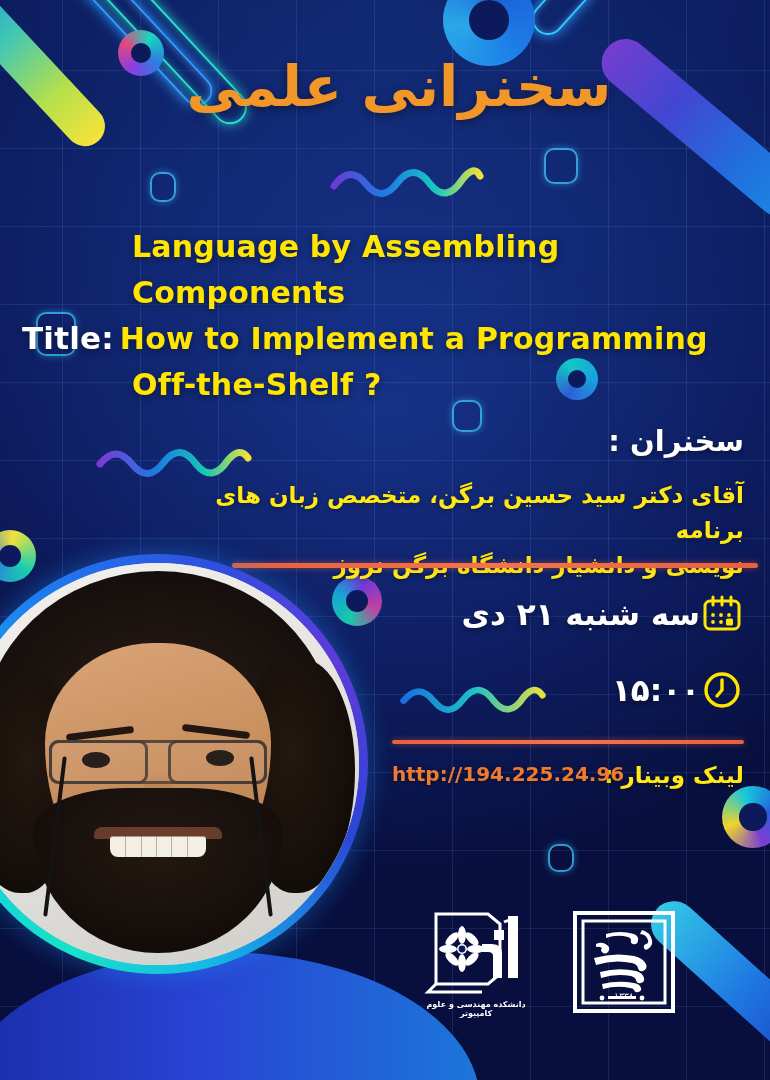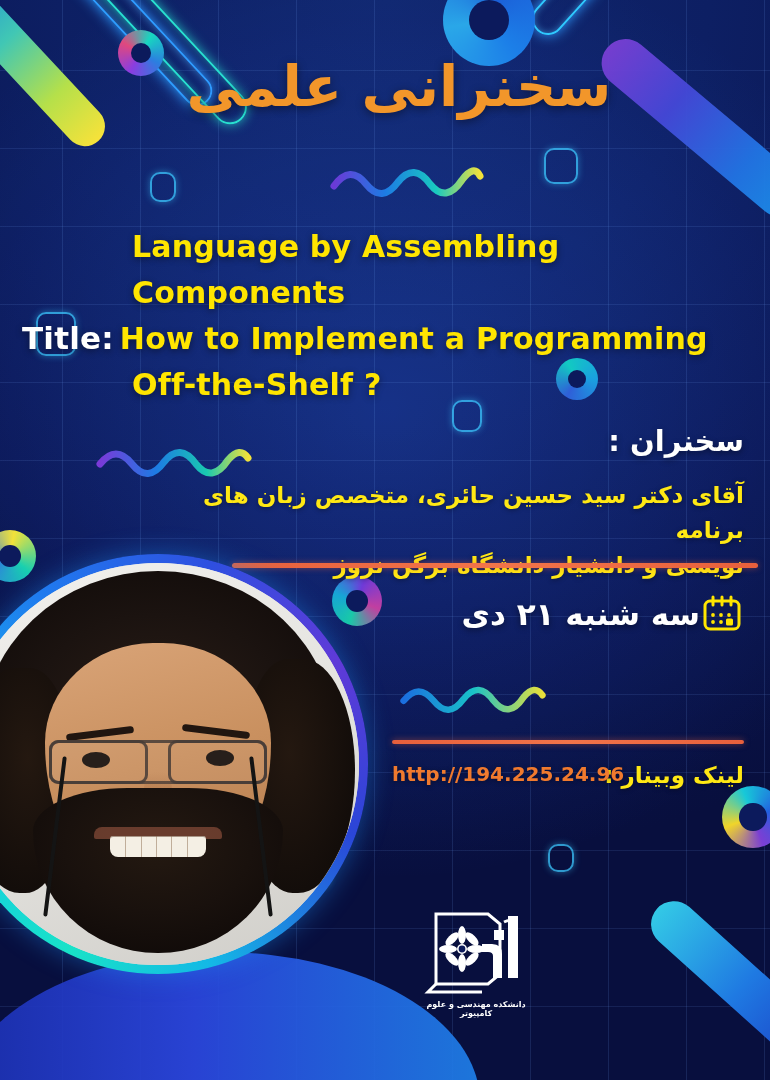--- a/index.html
+++ b/index.html
@@ -309,21 +309,21 @@
   <div class="title-block">
     <div class="title-line indent">Language by Assembling Components</div>
     <div class="title-line">
       <span class="title-lead">Title:</span><span>How to Implement a Programming</span>
     </div>
     <div class="title-line indent2">Off-the-Shelf  ?</div>
   </div>
 
   <div class="sp-label">سخنران :</div>
   <div class="sp-body">
-    <div>آقای دکتر سید حسین حائری، متخصص زبان های برنامه</div>
+    <div>آقای دکتر سید حسین برگن، متخصص زبان های برنامه</div>
     <div>نویسی و دانشیار دانشگاه برگن نروژ</div>
   </div>
 
   <div class="rule one"></div>
 
   <div class="dt-row date">
     <span class="dt-icon">
       <svg viewBox="0 0 44 44" fill="none" stroke="#ffe500" stroke-width="3" stroke-linecap="round">
         <rect x="5" y="9" width="34" height="28" rx="5"></rect>
         <path d="M13 5v8M22 5v8M31 5v8"></path>
@@ -331,20 +331,29 @@
         <circle cx="21" cy="23" r="1.9" fill="#ffe500" stroke="none"></circle>
         <circle cx="29" cy="23" r="1.9" fill="#ffe500" stroke="none"></circle>
         <circle cx="13" cy="30" r="1.9" fill="#ffe500" stroke="none"></circle>
         <circle cx="21" cy="30" r="1.9" fill="#ffe500" stroke="none"></circle>
         <rect x="26" y="26.5" width="7" height="7" rx="1.6" fill="#ffe500" stroke="none"></rect>
       </svg>
     </span>
     <span class="dt-text">سه شنبه ۲۱ دی</span>
   </div>
 
+  <div class="dt-row time">
+    <span class="dt-icon">
+      <svg viewBox="0 0 44 44" fill="none" stroke="#ffe500" stroke-width="3.4" stroke-linecap="round">
+        <circle cx="22" cy="22" r="16"></circle>
+        <path d="M22 12v10l-5 6"></path>
+      </svg>
+    </span>
+    <span class="dt-text">۱۵:۰۰</span>
+  </div>
 
   <div class="rule two"></div>
 
   <div class="link-label">لینک وبینار :</div>
   <div class="link-url">
     <span>http://194.225.24.96</span>
   </div>
 
   <div class="bot-wave"></div>
 
@@ -399,16 +408,35 @@
         </g>
 
         <path d="M86 12 V74 H96 V12 Z" fill="#ffffff"></path>
         <path d="M72 26 h10 v10 h-10z" fill="#ffffff"></path>
         <path d="M70 40 q10 0 10 10 v24 h-9 V52 q0 -4 -5 -4 h-6 v-8 z" fill="#ffffff"></path>
         <path d="M82 18 q8 -4 10 2" stroke="#ffffff" stroke-width="3" fill="none"></path>
       </svg>
       <div class="cap">دانشکده مهندسی و علوم کامپیوتر</div>
     </div>
 
+    <div class="logo-sbu">
+      <svg width="104" height="104" viewBox="0 0 104 104">
+        <rect x="3" y="3" width="98" height="98" fill="none" stroke="#ffffff" stroke-width="4"></rect>
+        <rect x="11" y="11" width="82" height="82" fill="none" stroke="#ffffff" stroke-width="3"></rect>
+
+        <g fill="#ffffff">
+          <path d="M70 20 q8 2 10 10 q1 6 -4 9 q-3 2 -4 -1 q-1 -3 2 -4 q3 -1 2 -4 q-2 -6 -8 -6 z"></path>
+          <path d="M34 24 q14 -4 28 0 q5 2 4 7 q-1 4 -5 3 q-3 -1 -2 -4 q0 -2 -3 -3 q-11 -3 -22 1 z"></path>
+          <path d="M24 34 q6 -3 11 1 q4 3 1 7 q-3 3 -6 0 q-2 -2 0 -4 q-3 -2 -6 -1 z"></path>
+          <path d="M22 48 q20 -6 40 -2 q9 2 12 8 q2 5 -3 7 q-4 1 -5 -3 q-1 -4 -6 -5 q-18 -4 -36 2 z"></path>
+          <path d="M28 62 q18 -5 36 -1 q7 2 8 7 q1 4 -3 5 q-4 1 -5 -3 q-1 -3 -5 -4 q-15 -3 -30 2 z"></path>
+          <path d="M30 74 q16 -4 32 -1 q6 1 7 5 q1 3 -3 4 q-3 1 -4 -2 q-1 -2 -4 -2 q-13 -3 -27 1 z"></path>
+          <path d="M36 86 h28 v3 h-28z"></path>
+          <circle cx="30" cy="88" r="2.4"></circle>
+          <circle cx="70" cy="88" r="2.4"></circle>
+        </g>
+        <text x="52" y="89" text-anchor="middle" font-size="9" fill="#ffffff" font-family="DejaVu Sans, sans-serif">۱۳۳۸</text>
+      </svg>
+    </div>
 
   </div>
 
 </div>
 
 </body></html>

